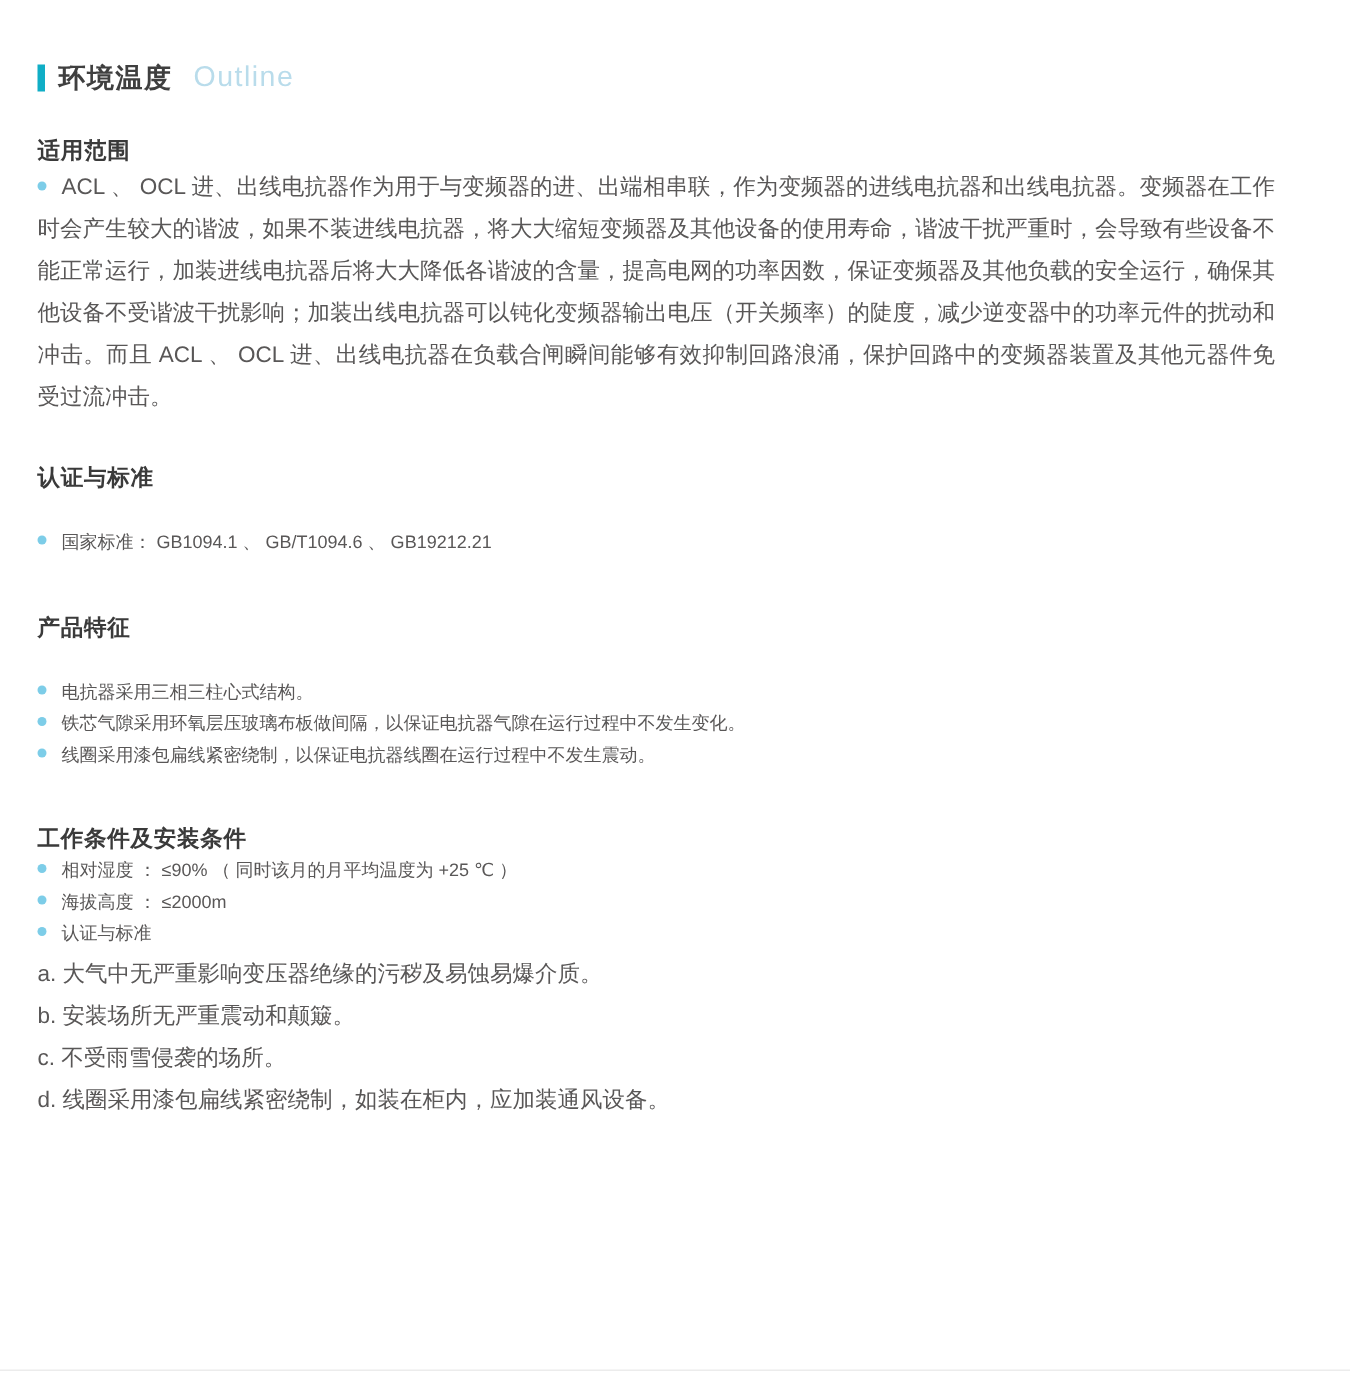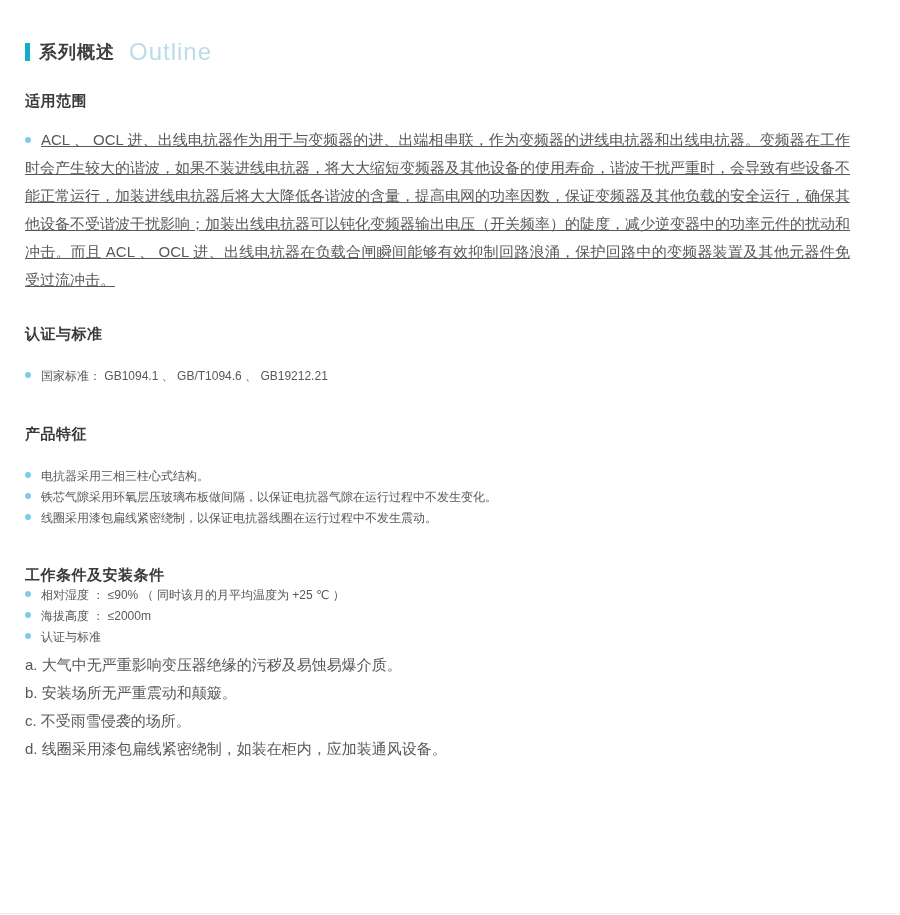--- a/index.html
+++ b/index.html
@@ -33,45 +33,44 @@
     background:var(--accent);
     margin-right:9px;
   }
   .title-cn{
     font-size:18px;
     font-weight:bold;
     color:#3f3f3f;
     letter-spacing:1px;
   }
   .title-en{
-    font-size:24px;
+    font-size:19px;
     color:var(--title-en);
     margin-left:14px;
     letter-spacing:1px;
   }
   
   .sec-heading{
     font-size:15px;
     font-weight:bold;
     color:var(--heading);
     line-height:21px;
     letter-spacing:0.5px;
   }
   .h-scope{margin-top:26px;}
   .h-standards{margin-top:29px;}
   .h-features{margin-top:36px;}
   .h-conditions{margin-top:35px;}
 
   .para{
-    margin-top:15px;
+    margin-top:0;
     font-size:15px;
     line-height:28px;
     text-align:justify;
     color:var(--body);
-    text-decoration:underline;
   }
   .bullet-line{
     font-size:12px;
     line-height:21px;
     color:var(--body);
   }
   .bl-first{margin-top:22px;}
   .bl{}
   .dot{
     display:inline-block;
@@ -96,21 +95,21 @@
     border-top:1px solid #ececec;
   }
 </style>
 </head>
 <body>
 
 <div class="page">
 
   <div class="page-header">
     <span class="accent-bar"></span>
-    <span class="title-cn">系列概述</span>
+    <span class="title-cn">环境温度</span>
     <span class="title-en">Outline</span>
   </div>
 
   <div class="sec-heading h-scope">适用范围</div>
   <p class="para"><span class="dot"></span><span>ACL 、 OCL 进、出线电抗器作为用于与变频器的进、出端相串联，作为变频器的进线电抗器和出线电抗器。变频器在工作时会产生较大的谐波，如果不装进线电抗器，将大大缩短变频器及其他设备的使用寿命，谐波干扰严重时，会导致有些设备不能正常运行，加装进线电抗器后将大大降低各谐波的含量，提高电网的功率因数，保证变频器及其他负载的安全运行，确保其他设备不受谐波干扰影响；加装出线电抗器可以钝化变频器输出电压（开关频率）的陡度，减少逆变器中的功率元件的扰动和冲击。而且 ACL 、 OCL 进、出线电抗器在负载合闸瞬间能够有效抑制回路浪涌，保护回路中的变频器装置及其他元器件免受过流冲击。</span></p>
 
   <div class="sec-heading h-standards">认证与标准</div>
   <div class="bullet-line bl-first"><span class="dot"></span><span>国家标准： GB1094.1 、 GB/T1094.6 、 GB19212.21</span></div>
 
   <div class="sec-heading h-features">产品特征</div>

